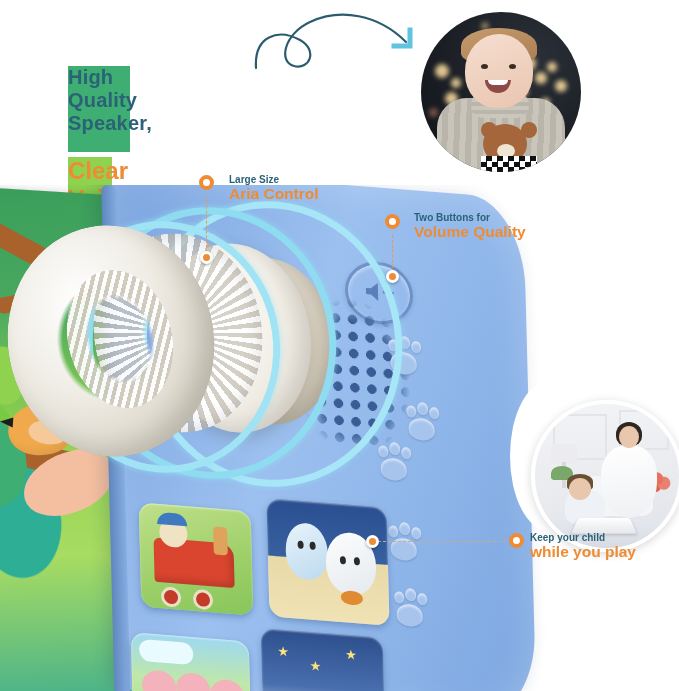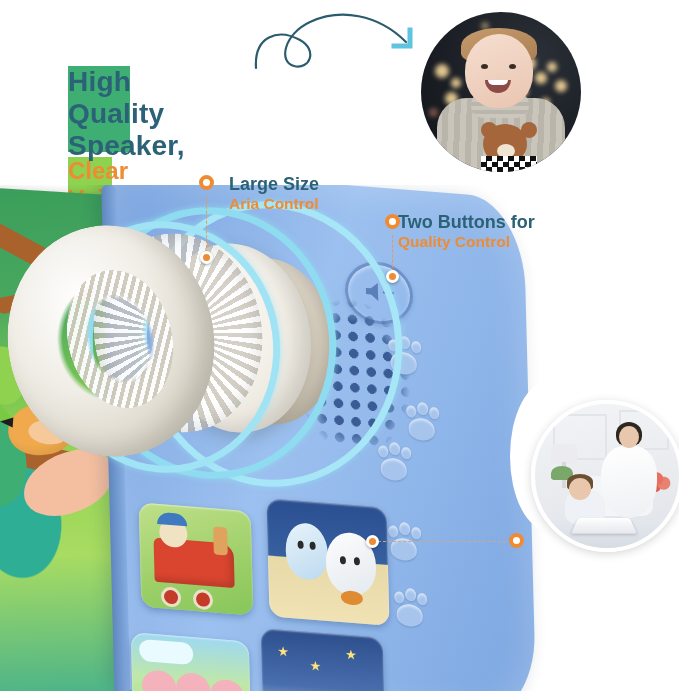--- a/index.html
+++ b/index.html
@@ -191,27 +191,27 @@
     position:absolute; left:78px; top:84px; width:104px; height:140px;
     border-radius:50%; transform:rotate(-14deg);
     background:repeating-linear-gradient(118deg, #ffffff 0 4px, #cfcabc 4px 8px);
     -webkit-mask-image:radial-gradient(ellipse at 50% 50%, transparent 40%, #000 46%, #000 96%, transparent 99%);
             mask-image:radial-gradient(ellipse at 50% 50%, transparent 40%, #000 46%, #000 96%, transparent 99%);
     opacity:.95;
   }
 
   
   .headline{ position:absolute; left:68px; top:66px; width:330px; }
-  .headline .l1{ color:#2b6277; font-size:28px; font-weight:bold; letter-spacing:.2px; }
+  .headline .l1{ color:#2b6277; font-size:20px; font-weight:bold; letter-spacing:.2px; }
   .headline .l2{ color:#ef8b33; font-size:24px; font-weight:bold; text-align:center; margin-top:5px;}
   .headline .rule{ width:140px; height:2px; background:#ef8b33; margin:10px auto 0 56px; }
 
   
   .callout{ position:absolute; }
-  .callout .t1{ color:#2b6277; font-size:18px; font-weight:bold; white-space:nowrap; }
+  .callout .t1{ color:#2b6277; font-size:10px; font-weight:bold; white-space:nowrap; }
   .callout .t2{ color:#ef8b33; font-size:15.5px; font-weight:bold; white-space:nowrap; }
   .marker{
     position:absolute; width:15px; height:15px; border-radius:50%;
     border:4px solid #ef8b33; background:#ffffff;
   }
   .dash-v{ position:absolute; width:0; border-left:1.6px dashed #e89a52; }
   .dash-h{ position:absolute; height:0; border-top:1.6px dashed #cfa88c; }
   .pin{
     position:absolute; width:13px; height:13px; border-radius:50%;
     background:#ef8b33; border:3px solid #ffffff; box-shadow:0 1px 3px rgba(0,0,0,.35);
@@ -451,23 +451,23 @@
   </div>
 
   <div class="callout" style="left:229px; top:174px;">
     <div class="t1">Large Size</div>
     <div class="t2">Aria Control</div>
   </div>
   <div class="marker" style="left:199px; top:175px;"></div>
   <div class="dash-v" style="left:206px; top:196px; height:62px;"></div>
   <div class="pin" style="left:200px; top:251px;"></div>
 
-  <div class="callout" style="left:398px; top:212px;">
+  <div class="callout" style="left:414px; top:212px;">
     <div class="t1">Two Buttons for</div>
-    <div class="t2">Quality Control</div>
+    <div class="t2">Volume Quality</div>
   </div>
   <div class="marker" style="left:385px; top:214px;"></div>
   <div class="dash-v" style="left:392px; top:235px; height:42px;"></div>
   <div class="pin" style="left:386px; top:270px;"></div>
 
   <div class="photo photo-play">
     <div class="wallpanel" style="left:18px; top:10px; width:54px; height:46px;"></div>
     <div class="wallpanel" style="left:84px; top:6px;  width:50px; height:40px;"></div>
     <div class="sofa"></div>
     <div class="lamp"></div>
@@ -478,18 +478,20 @@
     <div class="mom-hair"></div>
     <div class="mom-head"></div>
     <div class="rug"></div>
     <div class="kid"></div>
     <div class="kid-hair"></div>
     <div class="kid-head"></div>
     <div class="book-open"></div>
   </div>
 
   <div class="callout" style="left:530px; top:532px;">
+    <div class="t1">Keep your child</div>
+    <div class="t2" style="text-align:center;">while you play</div>
   </div>
   <div class="marker" style="left:509px; top:533px;"></div>
   <div class="dash-h" style="left:378px; top:541px; width:128px;"></div>
   <div class="pin" style="left:366px; top:535px;"></div>
 
 </div>
 
 </body></html>

